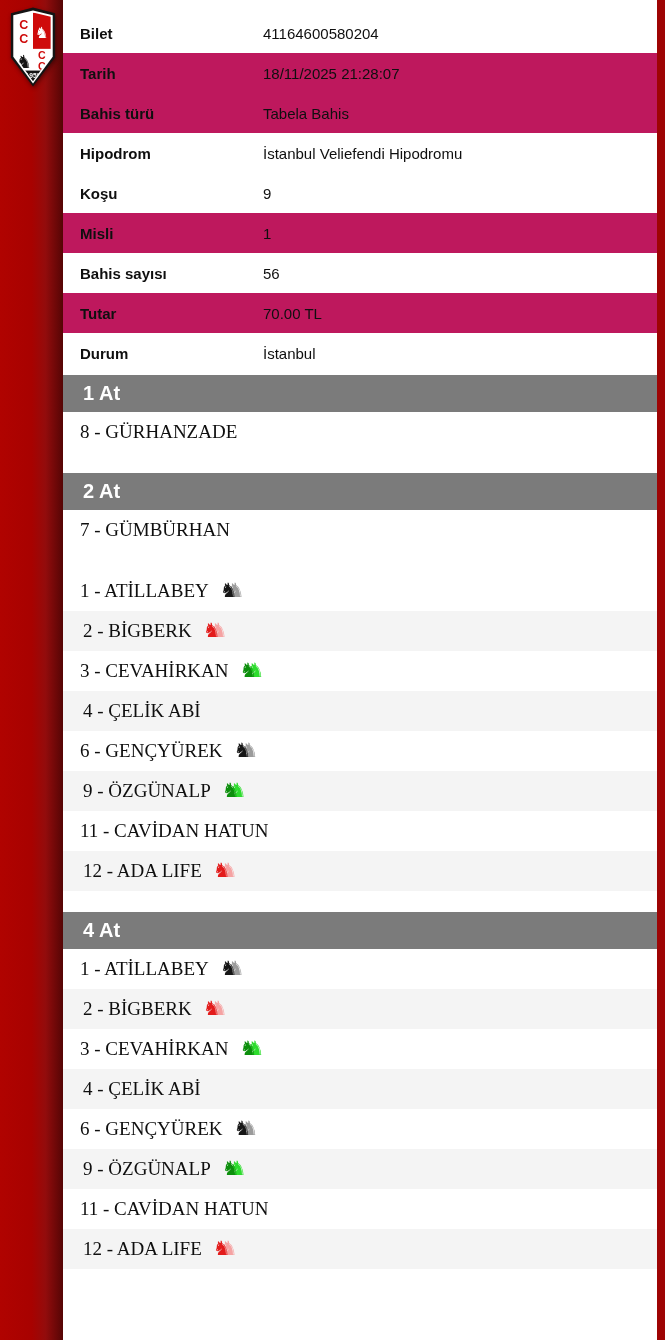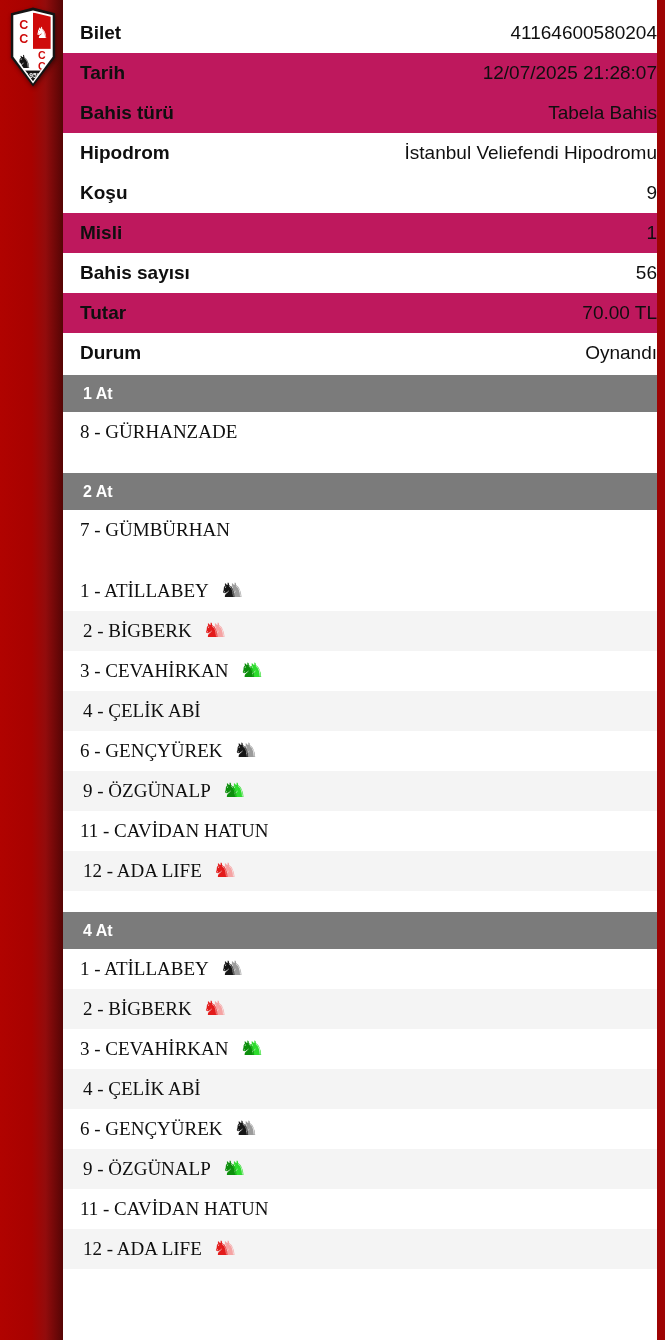--- a/index.html
+++ b/index.html
@@ -20,31 +20,31 @@
   .logo {
     position:absolute; top:6px; left:8px; width:50px; height:82px; z-index:3;
     filter:drop-shadow(1px 2px 2px rgba(0,0,0,.45));
   }
   .content {
     position:absolute; left:63px; right:8px; top:0; z-index:2;
     padding-top:13px; background:#fff; min-height:1327px;
   }
   .info-row {
     height:40px; display:flex; align-items:center;
-    padding-left:17px; font-size:19px;justify-content:space-between;
+    padding-left:17px; font-size:15px;
   }
   .info-row.alt { background:#be185d; }
   .info-label { font-weight:bold; width:183px; flex:none; }
   .info-value { white-space:nowrap; }
   #sections { margin-top:2px; }
   .section { margin-bottom:21px; }
   .section:last-child { margin-bottom:0; }
   .section-header {
     height:37px; background:#7b7b7b; color:#ffffff;
-    font-weight:bold; font-size:16px;
+    font-weight:bold; font-size:20px;
     display:flex; align-items:center; padding-left:20px;
   }
   .horse-row {
     height:40px; display:flex; align-items:center;
     padding-left:17px; font-size:19px;font-family:Liberation Serif, serif;
   }
   .horse-row.alt { background:#f4f4f4;padding-left:20px; }
   .horse-icon {
     position:relative; display:inline-block;
     width:28px; height:22px; margin-left:11px;
@@ -84,21 +84,21 @@
 </svg>
 
 <div class="content">
   <div id="info-table">
       <div class="info-row">
         <span class="info-label">Bilet</span>
         <span class="info-value">41164600580204</span>
       </div>
       <div class="info-row alt">
         <span class="info-label">Tarih</span>
-        <span class="info-value">12/07/2025 21:28:07</span>
+        <span class="info-value">18/11/2025 21:28:07</span>
       </div>
       <div class="info-row alt">
         <span class="info-label">Bahis türü</span>
         <span class="info-value">Tabela Bahis</span>
       </div>
       <div class="info-row">
         <span class="info-label">Hipodrom</span>
         <span class="info-value">İstanbul Veliefendi Hipodromu</span>
       </div>
       <div class="info-row">
@@ -112,21 +112,21 @@
       <div class="info-row">
         <span class="info-label">Bahis sayısı</span>
         <span class="info-value">56</span>
       </div>
       <div class="info-row alt">
         <span class="info-label">Tutar</span>
         <span class="info-value">70.00 TL</span>
       </div>
       <div class="info-row">
         <span class="info-label">Durum</span>
-        <span class="info-value">Oynandı</span>
+        <span class="info-value">İstanbul</span>
       </div>
     </div>
   <div id="sections">
       <div class="section">
         <div class="section-header">1 At</div>
         <div class="horse-row">
           <span class="horse-name">8 - GÜRHANZADE</span>
         </div>
       </div>
       <div class="section">

